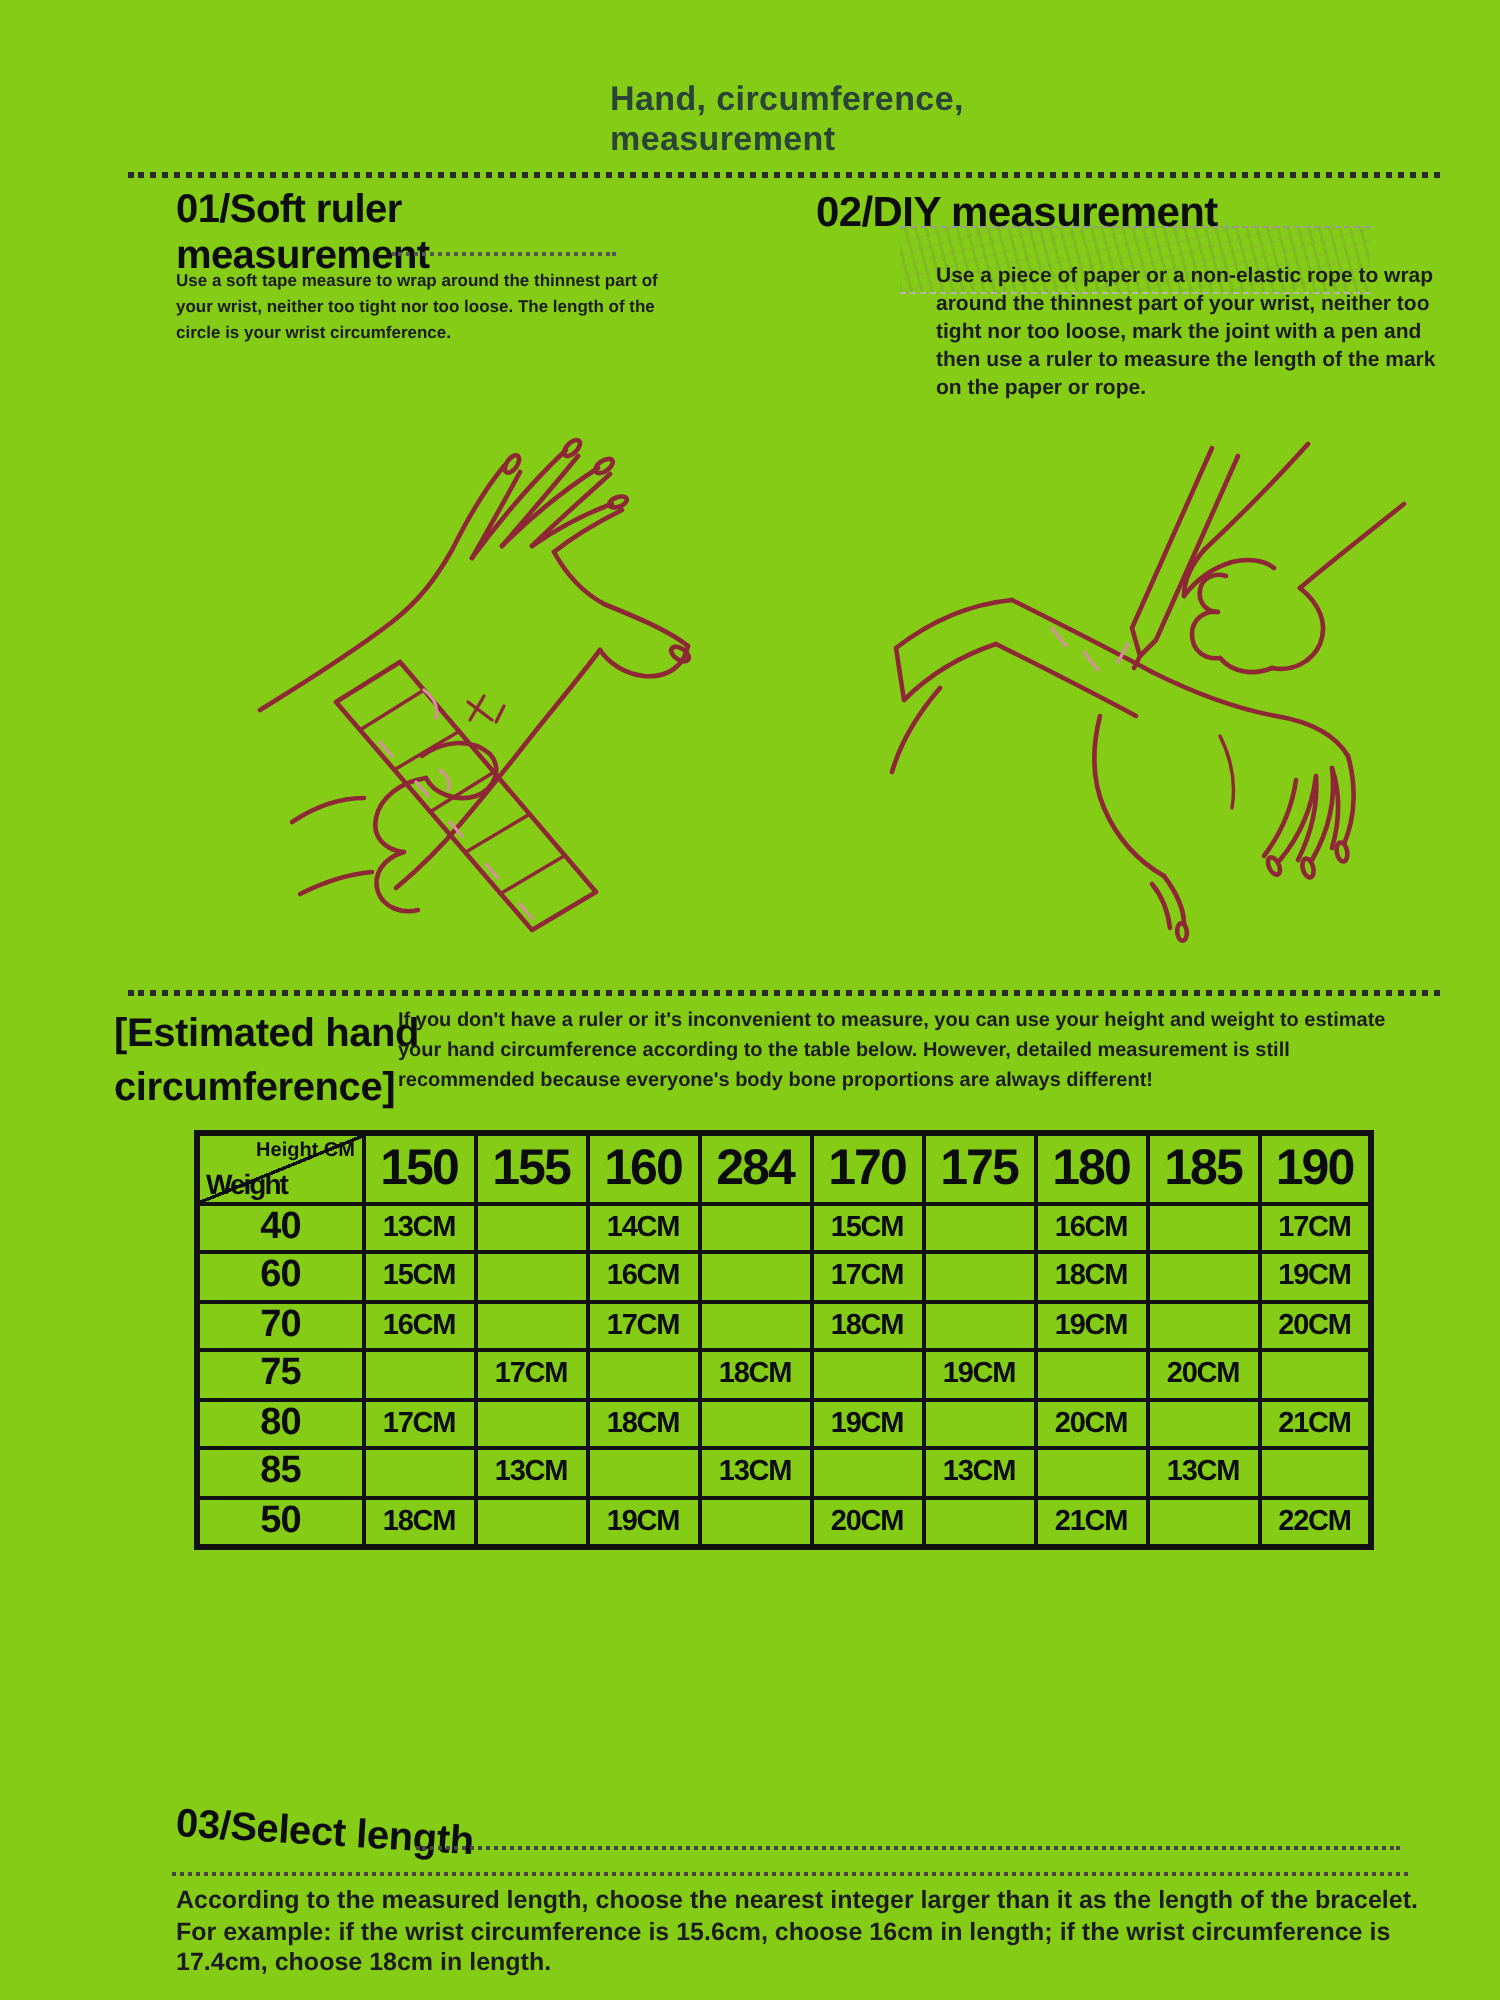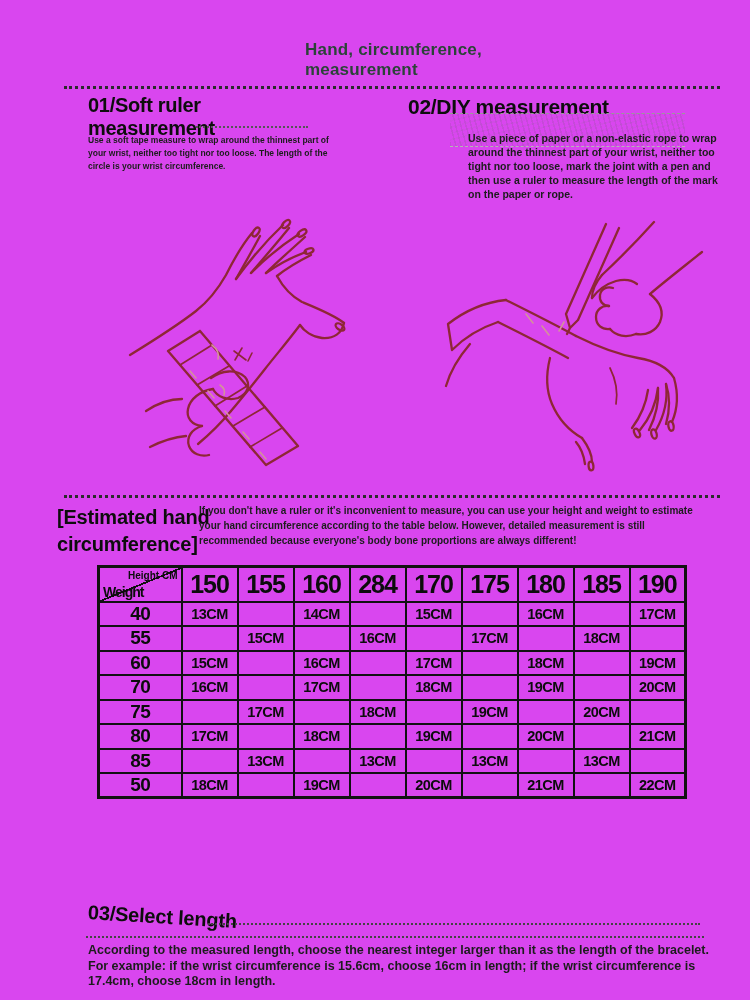--- a/index.html
+++ b/index.html
@@ -1,19 +1,19 @@
 <!DOCTYPE html>
 <html><head>
 <meta charset="utf-8">
 <style>
   html,body{margin:0;padding:0;}
   .page{
     position:relative;
     width:750px;height:1000px;
-    background:#d946ef;
+    background:#84cc16;
     font-family:"Liberation Sans",sans-serif;
     color:#1a1a1a;
     overflow:hidden;
   }
   
   .main-title{
     position:absolute;left:305px;top:40px;
     font-size:17px;line-height:20px;font-weight:800;
     letter-spacing:0.2px;
   }
@@ -238,32 +238,20 @@
           <td></td>
           <td>14CM</td>
           <td></td>
           <td>15CM</td>
           <td></td>
           <td>16CM</td>
           <td></td>
           <td>17CM</td>
         </tr>
         <tr>
-          <th>55</th>
-          <td></td>
-          <td>15CM</td>
-          <td></td>
-          <td>16CM</td>
-          <td></td>
-          <td>17CM</td>
-          <td></td>
-          <td>18CM</td>
-          <td></td>
-        </tr>
-        <tr>
           <th>60</th>
           <td>15CM</td>
           <td></td>
           <td>16CM</td>
           <td></td>
           <td>17CM</td>
           <td></td>
           <td>18CM</td>
           <td></td>
           <td>19CM</td>

